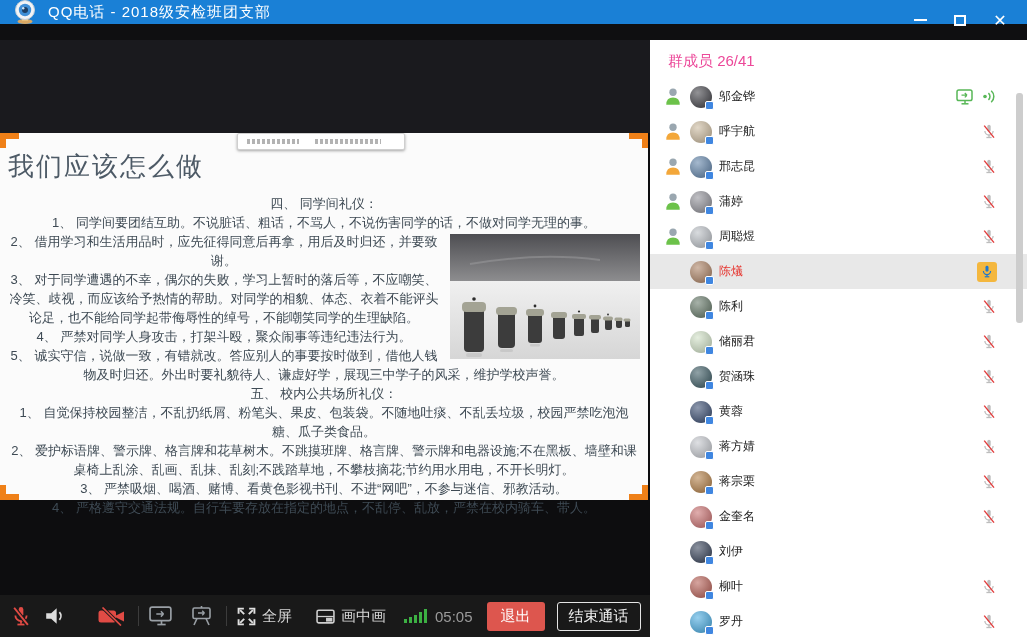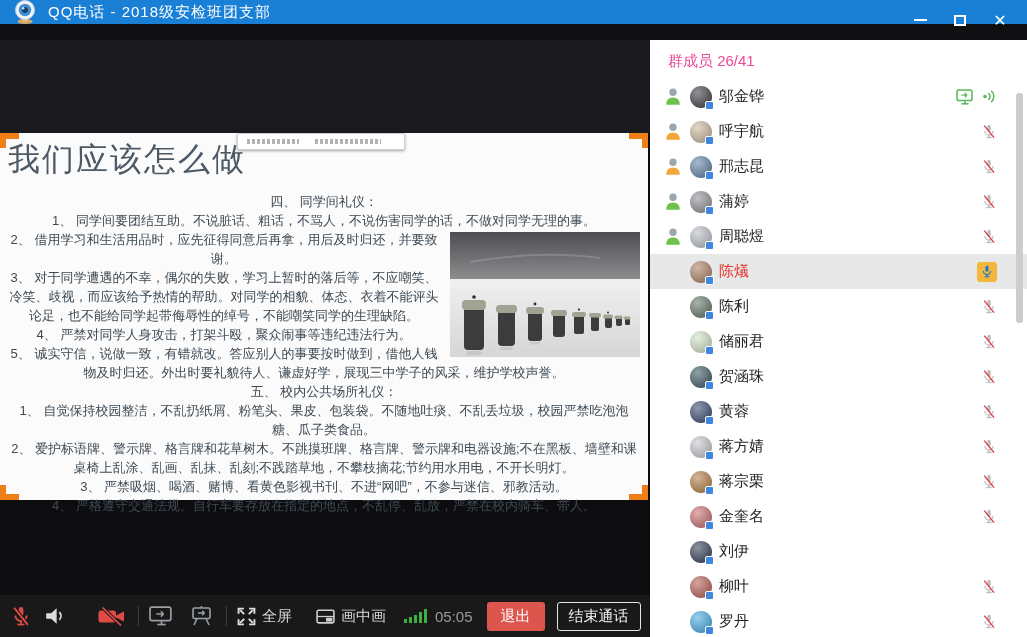--- a/index.html
+++ b/index.html
@@ -25,21 +25,21 @@
   .corner { position:absolute; width:19px; height:15px; }
   .corner.tl { left:0; top:0; border-top:6px solid #ef8018; border-left:6px solid #ef8018; }
   .corner.tr { right:0; top:0; border-top:6px solid #ef8018; border-right:6px solid #ef8018; }
   .corner.bl { left:0; bottom:0; border-bottom:6px solid #ef8018; border-left:6px solid #ef8018; }
   .corner.br { right:0; bottom:0; border-bottom:6px solid #ef8018; border-right:6px solid #ef8018; }
 
   .float-bar { position:absolute; left:237px; top:0; width:168px; height:17px; background:#fff; border:1px solid #cfcfcf; border-radius:2px; box-shadow:0 1px 3px rgba(0,0,0,.35); display:flex; align-items:center; gap:16px; padding:0 9px; }
   .smudge { height:5px; background:repeating-linear-gradient(90deg,#b3b3b3 0 3px, transparent 3px 5px); }
   .smudge.a { width:52px; } .smudge.b { width:66px; }
 
-  .slide-title { font-size:32px; font-weight:400; color:#4d5a66; letter-spacing:2px; padding:5px 0 0 8px; }
+  .slide-title { font-size:26px; font-weight:400; color:#4d5a66; letter-spacing:2px; padding:16px 0 0 8px; }
   .slide-body { padding:10px 8px 0 8px; font-size:13px; line-height:19px;text-align:center; }
   .slide-body p { margin:0; }
   .slide-photo { float:right; width:190px; height:125px; margin:2px 0 6px 10px; }
 
   
   .toolbar { position:absolute; left:0; bottom:0; width:650px; height:42px; background:#191919; display:flex; align-items:center; }
   .tb { display:flex; align-items:center; justify-content:center; cursor:pointer; }
   .tb-divider { width:1px; height:20px; background:#3c3c3c; }
   .tb-label { color:#d6d6d6; font-size:15px; margin-left:6px; }
   .signal { display:flex; align-items:flex-end; gap:2px; height:14px; }
@@ -51,21 +51,21 @@
   
   .sidebar { position:absolute; left:650px; top:40px; width:377px; height:597px; background:#fff; overflow:hidden; }
   .sb-header { font-size:15px; color:#ec4899; padding:12px 0 8px 18px; }
   .member-list { position:relative; }
   .member-row { position:relative; height:35px; display:flex; align-items:center; padding:0 30px 0 14px; }
   .member-row.hl { background:#e8e8e8; }
   .presence { width:18px; height:19px; margin-right:8px; flex:0 0 18px; }
   .presence.hidden { visibility:hidden; }
   .avatar { position:relative; width:22px; height:22px; border-radius:50%; margin-right:7px; flex:0 0 22px; }
   .badge { position:absolute; right:-2px; bottom:-2px; width:9px; height:9px; background:#3f86e0; border:1.5px solid #fff; border-radius:2px; }
-  .mname { font-size:15px; color:#222; flex:1 1 auto; white-space:nowrap; overflow:hidden; }
+  .mname { font-size:12px; color:#222; flex:1 1 auto; white-space:nowrap; overflow:hidden; }
   .right-icons { display:flex; align-items:center; gap:7px; }
   .ic { display:none; align-items:center; justify-content:center; }
   .ic.show { display:flex; }
   .mic-active-wrap { width:20px; height:20px; background:#f4b73e; border-radius:3px; display:flex; align-items:center; justify-content:center; }
   .scroll-thumb { position:absolute; right:4px; top:53px; width:7px; height:230px; background:#cdcdcd; border-radius:3px; }
 </style>
 </head>
 <body>
 
 <div class="window">

